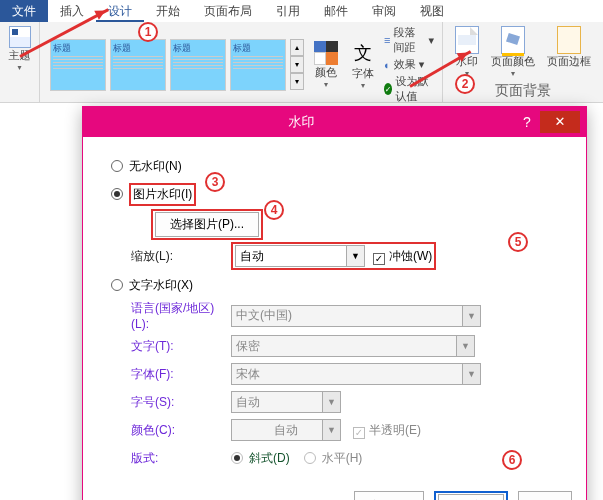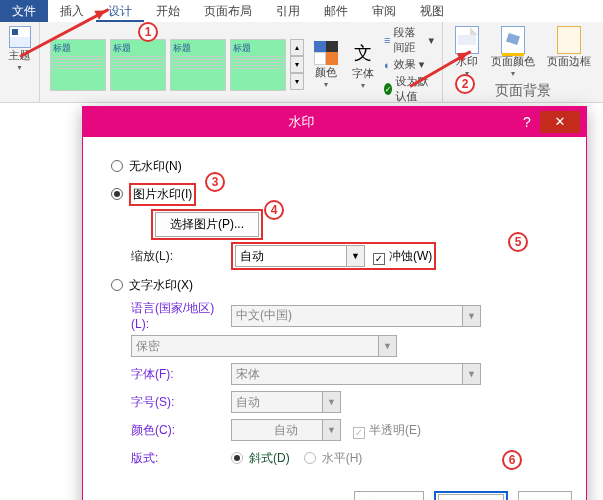--- a/index.html
+++ b/index.html
@@ -15,21 +15,21 @@
 .ribbon-body { display: flex; height: 80px; background: #f3f3f3; }
 .group { border-right: 1px solid #d4d4d4; padding: 2px 6px; display: flex; flex-direction: column; align-items: center; justify-content: space-between; }
 .group-label { font-size: 14px; color: #666; padding: 2px 0; }
 
 .theme-btn { display: flex; flex-direction: column; align-items: center; padding: 2px; width: 36px; }
 .theme-icon { width: 22px; height: 22px; border: 1px solid #88a8d8; position: relative; background: linear-gradient(#fff 50%, #e8f0ff 50%); }
 .theme-icon::before { content: ""; position: absolute; top: 2px; left: 2px; width: 6px; height: 6px; background: #2b579a; }
 .small-label { font-size: 11px; color: #444; }
 
 .gallery { display: flex; gap: 4px; padding: 4px; }
-.gallery-item { width: 56px; height: 52px; border: 1px solid #ccc; background: #86efac; position: relative; overflow: hidden; }
+.gallery-item { width: 56px; height: 52px; border: 1px solid #ccc; background: #7dd3fc; position: relative; overflow: hidden; }
 .gallery-item .t { position: absolute; top: 2px; left: 2px; font-size: 9px; color: #2b579a; }
 .gallery-item .lines { position: absolute; top: 14px; left: 2px; right: 2px; }
 .gallery-item .lines div { height: 1px; background: #ccc; margin: 2px 0; }
 .gallery-scroll { width: 14px; display: flex; flex-direction: column; }
 .gallery-scroll div { height: 17px; border: 1px solid #bbb; background: #eee; font-size: 8px; text-align: center; line-height: 15px; }
 
 .big-btn { display: flex; flex-direction: column; align-items: center; padding: 2px 6px; }
 .big-icon { width: 26px; height: 26px; display: flex; align-items: center; justify-content: center; font-size: 18px; }
 .dd { font-size: 8px; color: #666; }
 
@@ -257,21 +257,22 @@
     </div>
 
     <div class="row indent">
       <span class="field-label">语言(国家/地区)(L):</span>
       <span class="select disabled" style="width:250px">
         <span>中文(中国)</span>
         <span class="arrow">▼</span>
       </span>
     </div>
     <div class="row indent">
-      <span class="select disabled" style="width:266px">
+      <span class="field-label">文字(T):</span>
+      <span class="select disabled" style="width:244px">
         <span>保密</span>
         <span class="arrow">▼</span>
       </span>
     </div>
     <div class="row indent">
       <span class="field-label">字体(F):</span>
       <span class="select disabled" style="width:250px">
         <span>宋体</span>
         <span class="arrow">▼</span>
       </span>

